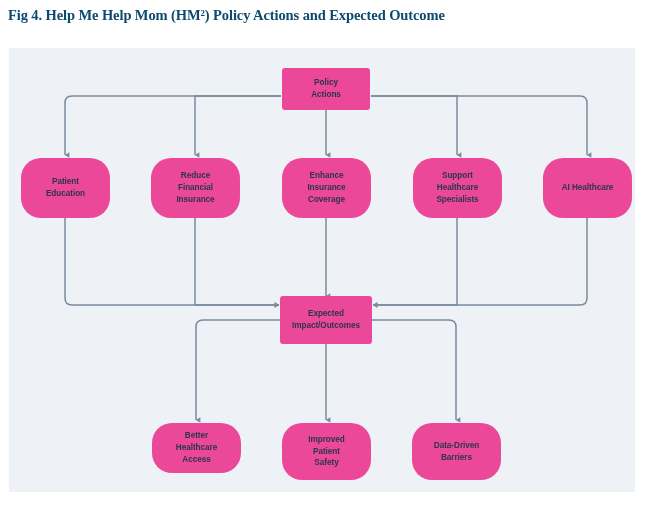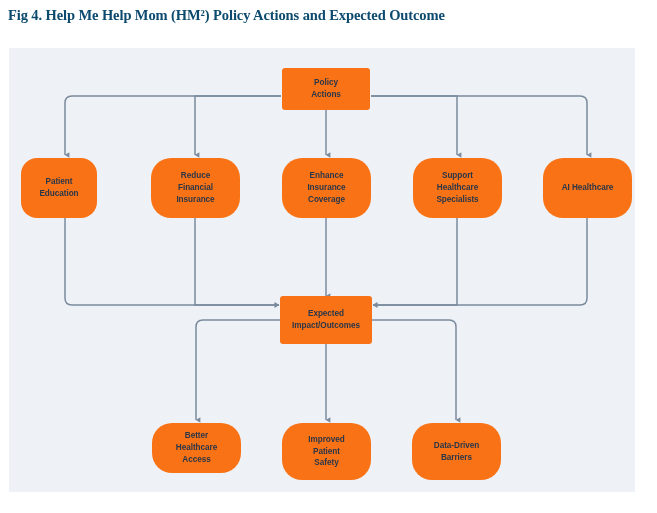--- a/index.html
+++ b/index.html
@@ -41,21 +41,21 @@
   #edge-layer {
     position: absolute;
     left: 0;
     top: 0;
     width: 626px;
     height: 444px;
   }
 
   .node {
     position: absolute;
-    background: #f97316;
+    background: #ec4899;
     display: flex;
     align-items: center;
     justify-content: center;
     text-align: center;
     box-sizing: border-box;
     color: #2b3648;
     font-weight: bold;
     font-size: 8.2px;
     line-height: 1.45;
     letter-spacing: -0.05px;
@@ -106,21 +106,21 @@
       <path d="M272,272 L194,272 Q187,272 187,279 L187,372" marker-end="url(#arrow-down)"></path>
       <path d="M317,296 L317,372" marker-end="url(#arrow-down)"></path>
       <path d="M362,272 L440,272 Q447,272 447,279 L447,372" marker-end="url(#arrow-down)"></path>
     </g>
   </svg>
 
   <div class="node rounded-sharp" style="left:273px; top:20px; width:88px; height:42px;">
     <span class="node-label">Policy Actions</span>
   </div>
 
-  <div class="node rounded-soft" style="left:12px; top:110px; width:76px; height:60px;border-radius:16px;">
+  <div class="node rounded-soft" style="left:12px; top:110px; width:89px; height:60px;">
     <span class="node-label">Patient Education</span>
   </div>
 
   <div class="node rounded-soft" style="left:142px; top:110px; width:89px; height:60px;">
     <span class="node-label">Reduce Financial
 Insurance</span>
   </div>
 
   <div class="node rounded-soft" style="left:273px; top:110px; width:89px; height:60px;">
     <span class="node-label">Enhance Insurance

